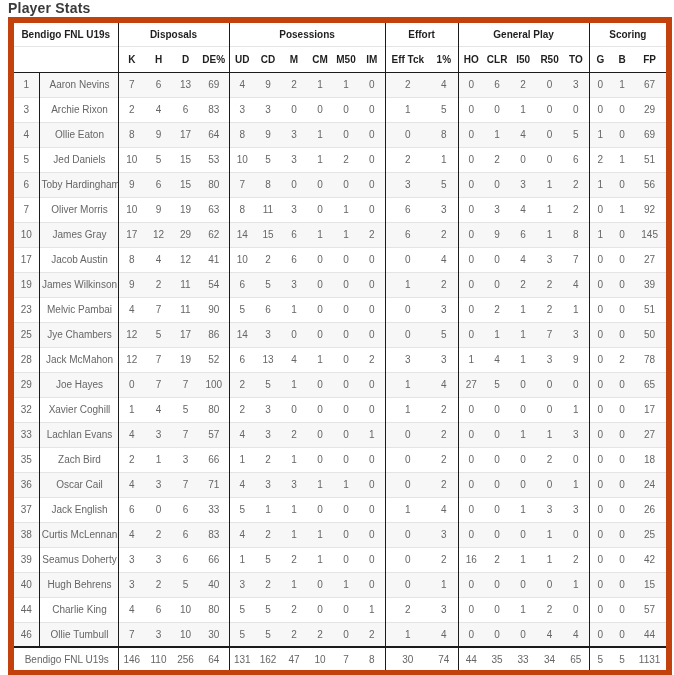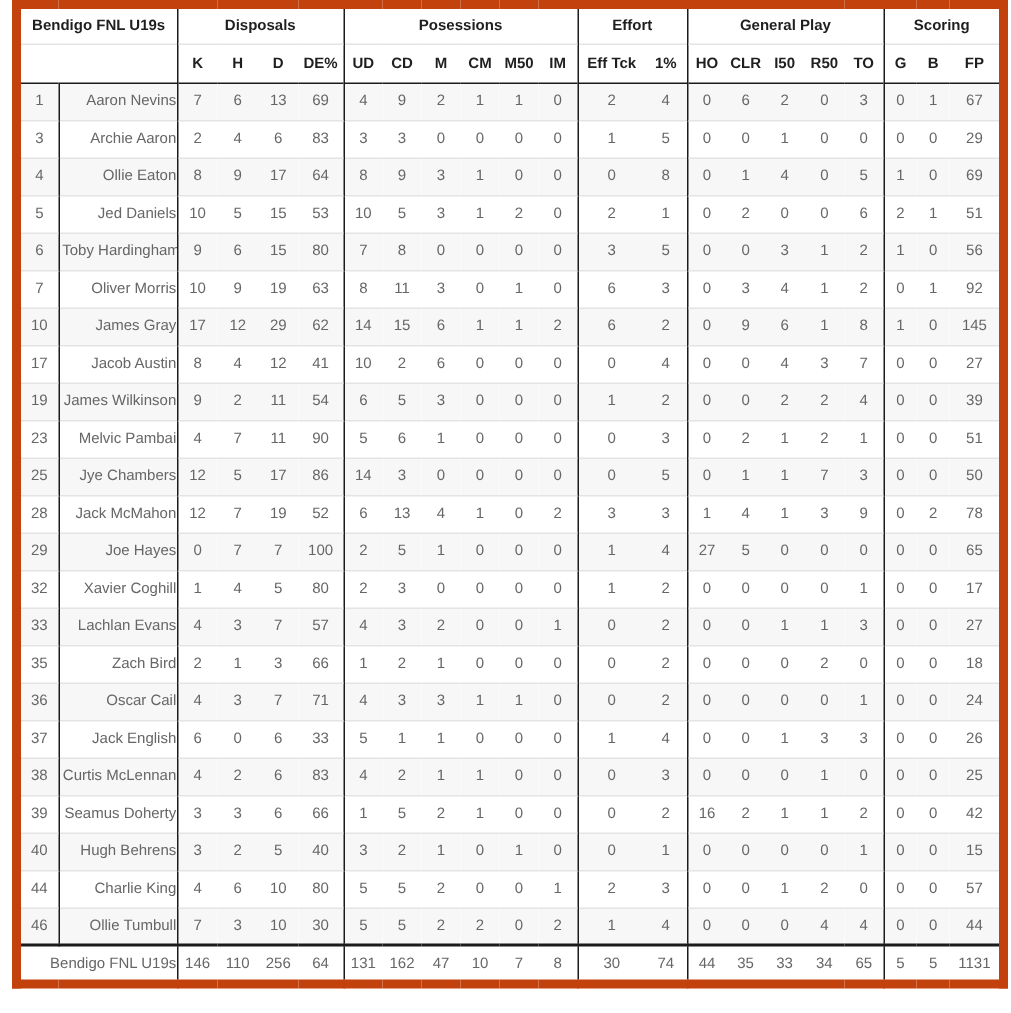--- a/index.html
+++ b/index.html
@@ -39,36 +39,37 @@
   thead { border-bottom: 1px solid #1b1b1b; }
   tbody td {
     height: 25px;
     color: #666666;
     border-top: 1px solid #e4e4e4;
   }
   tbody tr:first-child td { border-top: none; }
   tbody tr:nth-child(odd) { background: #f7f7f7; }
   tbody tr:nth-child(even) { background: #ffffff; }
   .name-cell, .total-name {
-    text-align: right;
+    text-align: center;
     padding-left: 2px;
   }
   .num-cell { border-right: 1px solid #1b1b1b; }
   .group-start { border-left: 1px solid #1b1b1b; }
   tfoot { border-top: 2px solid #1b1b1b; }
   tfoot td {
     height: 26px;
     color: #666666;
     background: #ffffff;
   }
 </style>
 </head>
 <body>
 
 <div class="page">
+  <div class="page-title">Player Stats</div>
   <table>
     <colgroup>
         <col style="width: 28px;">
         <col style="width: 79px;">
         <col style="width: 27px;">
         <col style="width: 27px;">
         <col style="width: 27px;">
         <col style="width: 30px;">
         <col style="width: 26px;">
         <col style="width: 26px;">
@@ -140,21 +141,21 @@
           <td>6</td>
           <td>2</td>
           <td>0</td>
           <td>3</td>
           <td class="group-start">0</td>
           <td>1</td>
           <td>67</td>
         </tr>
         <tr>
           <td class="num-cell">3</td>
-          <td class="name-cell">Archie Aaron</td>
+          <td class="name-cell">Archie Rixon</td>
           <td class="group-start">2</td>
           <td>4</td>
           <td>6</td>
           <td>83</td>
           <td class="group-start">3</td>
           <td>3</td>
           <td>0</td>
           <td>0</td>
           <td>0</td>
           <td>0</td>

